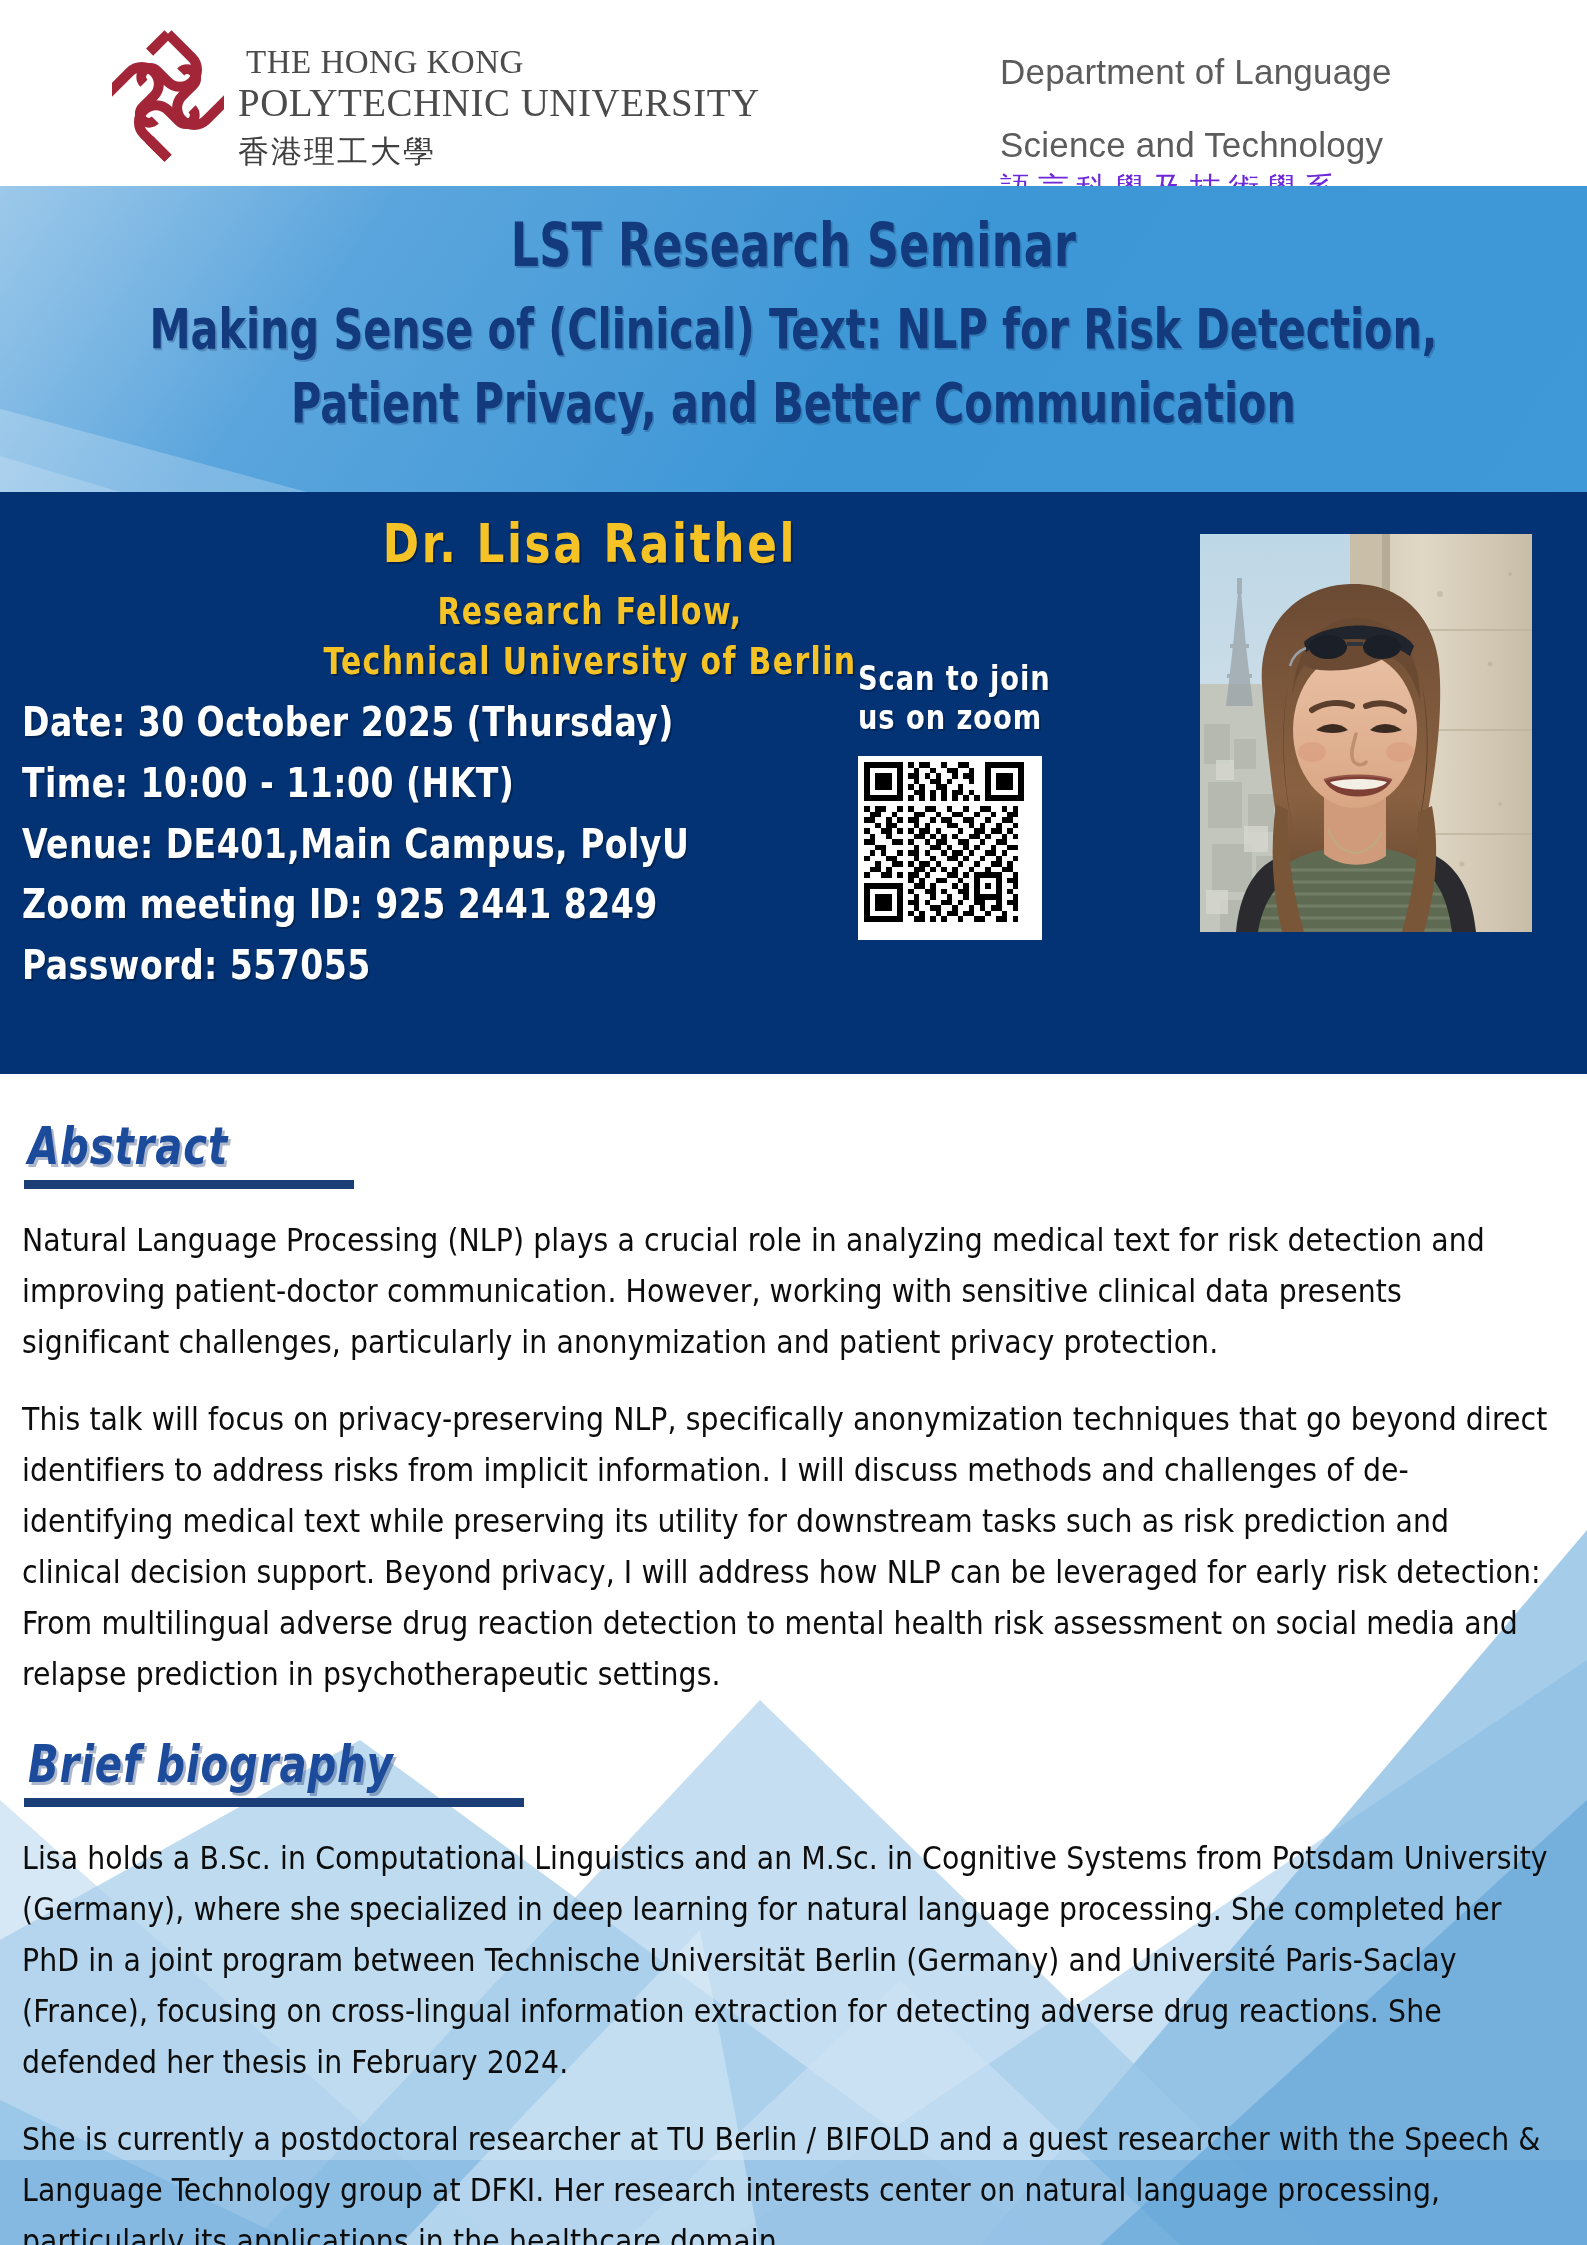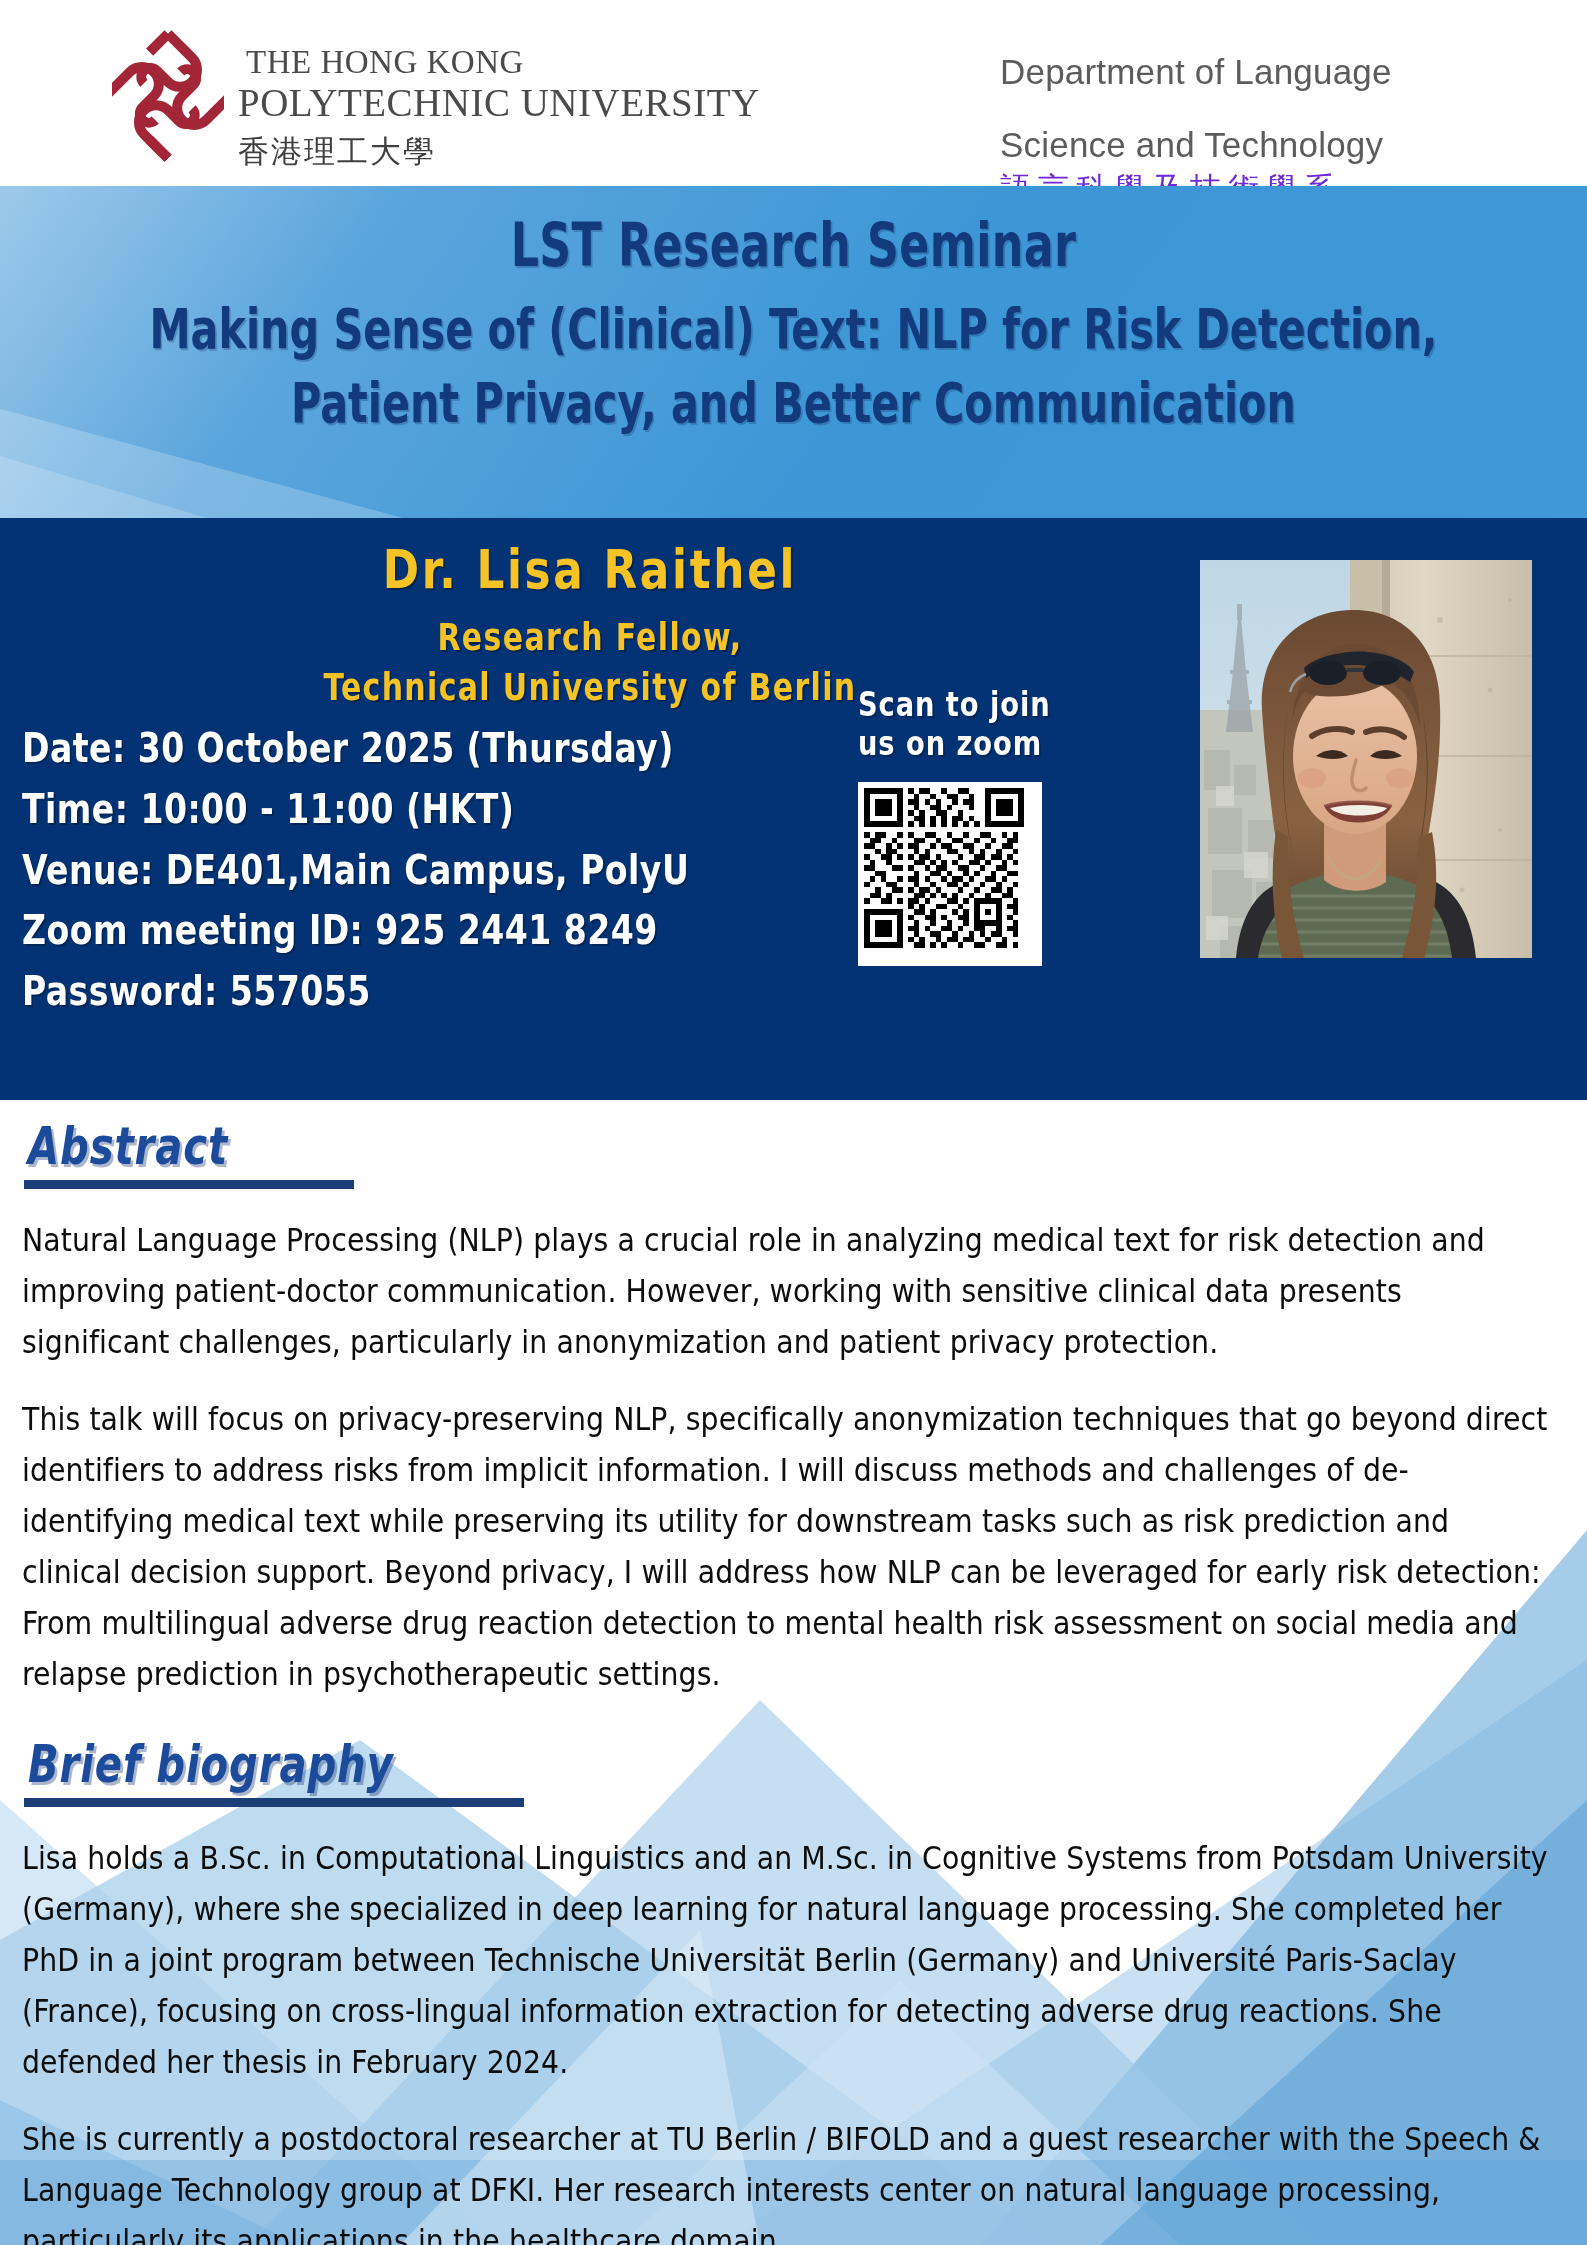--- a/index.html
+++ b/index.html
@@ -128,21 +128,21 @@
     color: #123a7d;
     line-height: 1.32;
     margin-top: 12px;
     transform: scaleX(0.82);
     text-shadow: 2px 2px 0 rgba(10,35,85,0.25);
   }
 
   
   .navy {
     position: absolute;
-    left: 0; top: 518px;
+    left: 0; top: 492px;
     width: 1587px;
     height: 582px;
     background: #033374;
   }
   .speaker-head {
     position: absolute;
     left: 0;
     top: 20px;
     width: 1180px;
     text-align: center;

